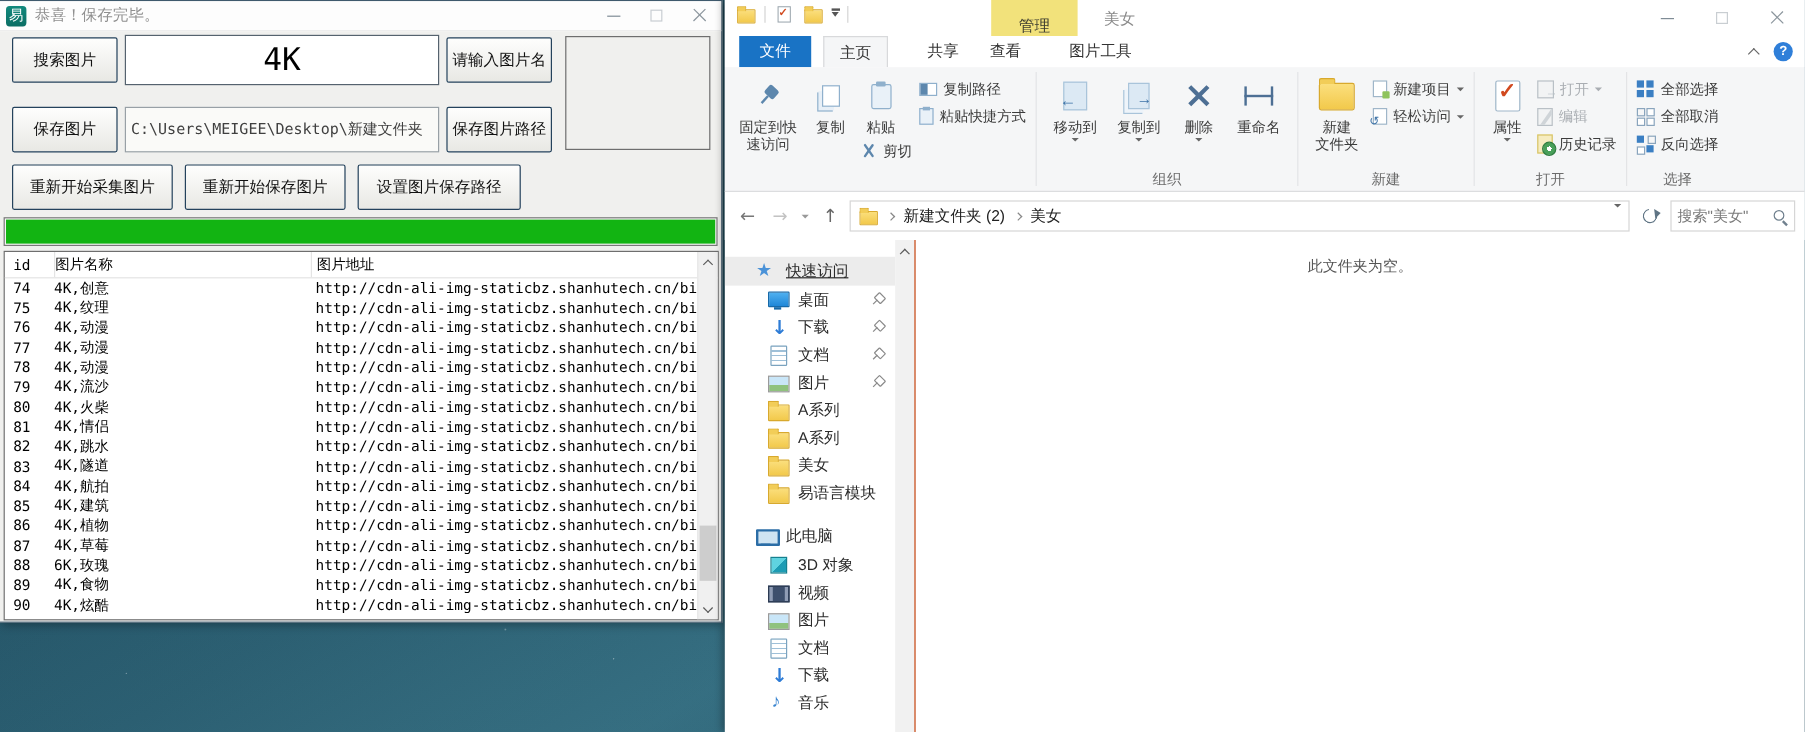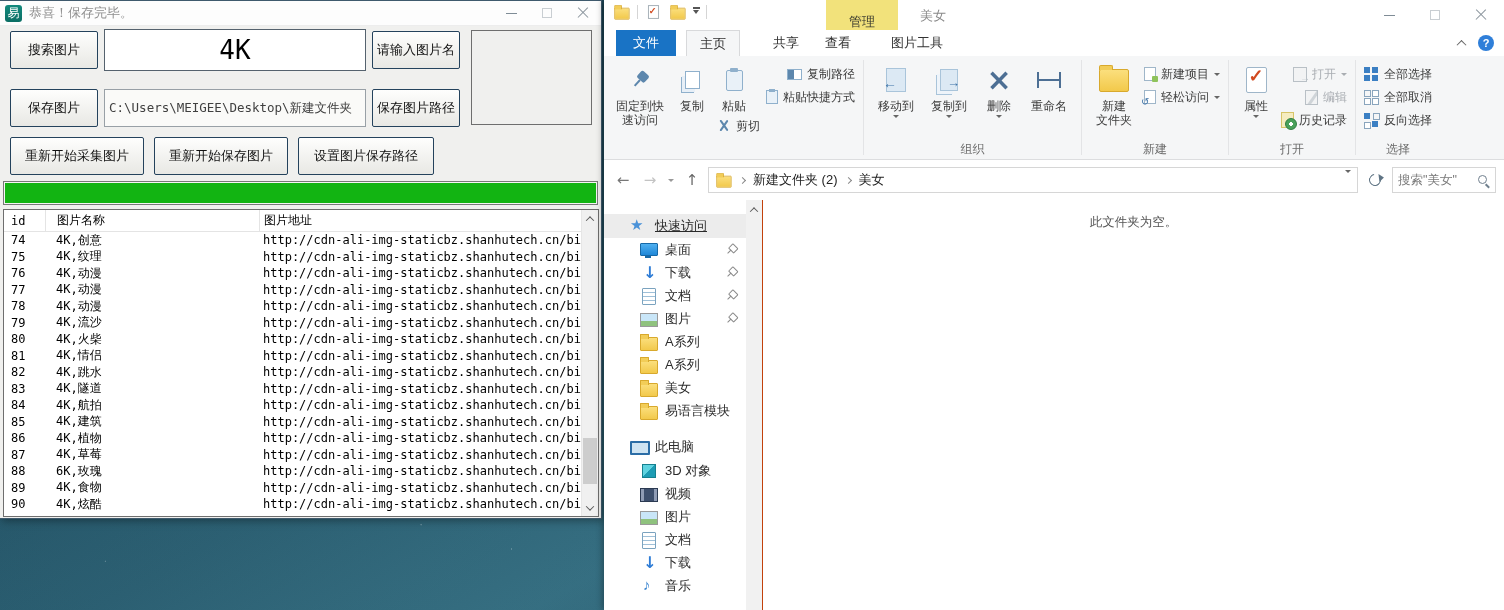--- a/index.html
+++ b/index.html
@@ -51,21 +51,21 @@
 
   .s-progress { position:absolute; left:3px; top:180px; width:595px; height:24px;
     border:1px solid #787878; background:#f5f5f3; padding:1px; }
   .s-progress-fill { height:100%; background:#12b412; }
 
   .s-table { position:absolute; left:3px; top:208px; width:596px; height:308px; background:#fff;
     border:1px solid #6e6e6e; font-family:"DejaVu Sans Mono","Liberation Sans",monospace; font-size:12px; color:#000; }
   .s-thead { display:flex; height:22px; align-items:stretch; border-bottom:1px solid #e4e4e4; }
   .s-thead span { display:flex; align-items:center; }
   .c-id { width:41px; padding-left:7px; }
-  .c-name { width:214px; padding-left:11px; border-left:1px solid #e4e4e4; }
+  .c-name { width:214px; border-left:1px solid #e4e4e4; }
   .c-url { flex:1; padding-left:4px; border-left:1px solid #e4e4e4; overflow:hidden; white-space:nowrap; }
   .s-tbody { position:absolute; left:0; top:22px; right:17px; bottom:0; overflow:hidden; }
   .s-row { display:flex; height:16.5px; align-items:center; }
   .s-row .c-name,.s-row .c-url { border-left:none; }
   .s-scroll { position:absolute; right:0; top:0; width:17px; height:100%; background:#f0f0f0; border-left:1px solid #e6e6e6; }
   .sarrow { position:absolute; left:0; width:16px; height:17px; display:flex; align-items:center; justify-content:center; }
   .sarrow.up { top:0; } .sarrow.down { bottom:0; }
   .chev-up,.chev-down { width:6px; height:6px; border-left:1.6px solid #5a5a5a; border-top:1.6px solid #5a5a5a; display:block; }
   .chev-up { transform:rotate(45deg) translate(1px,1px); }
   .chev-down { transform:rotate(-135deg) translate(1px,1px); }
@@ -94,21 +94,21 @@
   .chev-ribbon { width:7px; height:7px; border-left:1.6px solid #666; border-top:1.6px solid #666; transform:rotate(45deg) translate(1px,1px); }
   .help-btn { width:16px; height:16px; border-radius:50%; background:#2f7fd9; color:#fff; font-size:11px; font-weight:bold;
     display:flex; align-items:center; justify-content:center; }
 
   .e-ribbon { height:104px; background:#f5f6f7; border-bottom:1px solid #dcdddf; display:flex; position:relative; font-size:12px; color:#3c3c3c; }
   .rgroup { position:relative; display:flex; align-items:flex-start; padding:5px 8px 16px 8px; gap:6px; }
   .rdiv { width:1px; background:#e3e4e6; margin:4px 0; }
   .glabel { position:absolute; bottom:1px; left:0; right:0; text-align:center; font-size:12px; color:#6b6b6b; }
   .rbig { display:flex; flex-direction:column; align-items:center; text-align:center; line-height:14px; min-width:44px; }
   .rbig .ric { height:38px; display:flex; align-items:center; justify-content:center; }
-  .rcol { display:flex; flex-direction:column; align-items:flex-end; gap:3px; padding-top:3px; }
+  .rcol { display:flex; flex-direction:column; align-items:flex-start; gap:3px; padding-top:3px; }
   .rsmall { display:flex; align-items:center; gap:5px; height:20px; white-space:nowrap; }
   .dis { color:#a9adb2; }
   .tri { width:0; height:0; border-left:3px solid transparent; border-right:3px solid transparent; border-top:3.5px solid #666; }
   .rbig .tri { margin-top:2px; }
 
   
   .ico-pin { position:relative; width:20px; height:20px; transform:rotate(42deg); }
   .ico-pin::before { content:""; position:absolute; left:5px; top:1px; width:10px; height:9px; background:#5d87ad; border-radius:2px; }
   .ico-pin::after { content:""; position:absolute; left:9px; top:10px; width:2px; height:8px; background:#5d87ad; }
   .ico-copy { position:relative; width:15px; height:18px; background:#fff; border:1px solid #8fb0cc; box-shadow:-4px 4px 0 -1px #e7eff7,-5px 5px 0 -1px #8fb0cc; }

